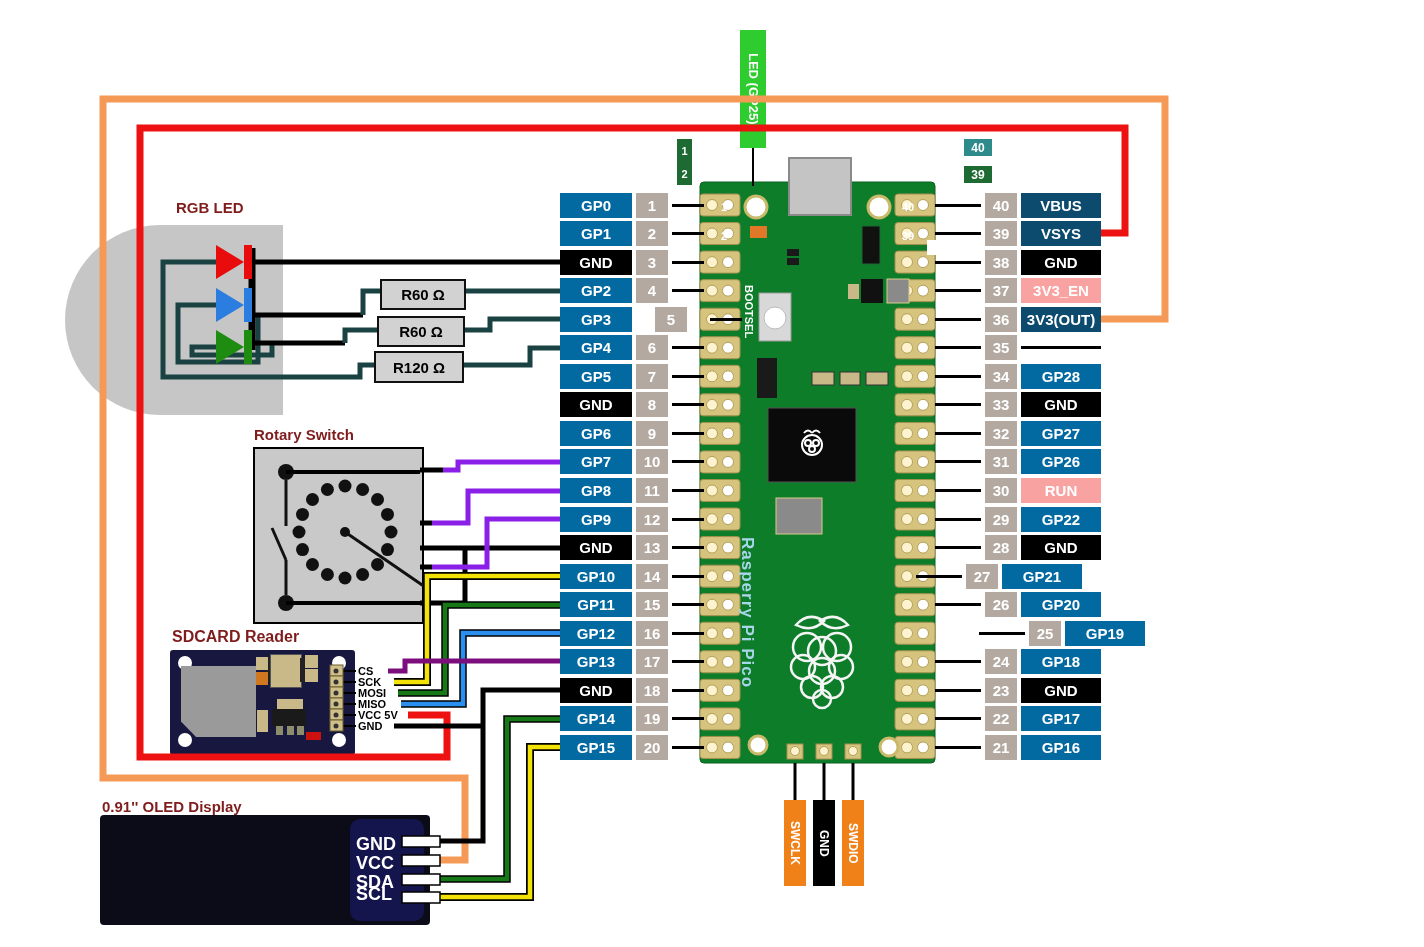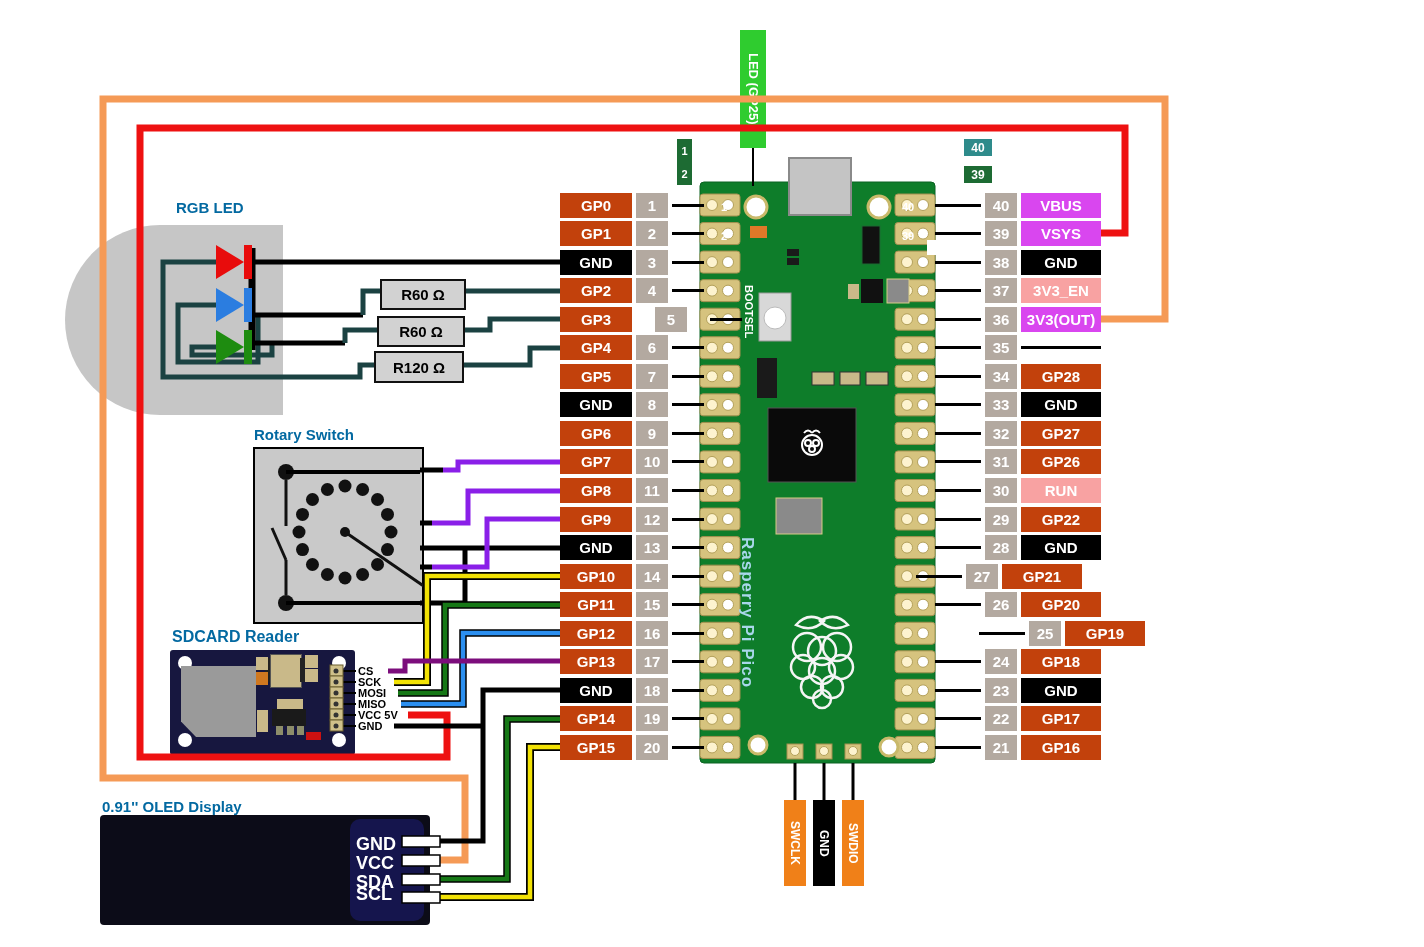--- a/index.html
+++ b/index.html
@@ -2,33 +2,33 @@
 <html><head>
 <meta charset="utf-8">
 <style>
   html,body{margin:0;padding:0;background:#fff;font-family:"Liberation Sans",sans-serif;}
   #canvas{position:relative;width:1424px;height:947px;background:#fff;overflow:hidden;}
   .abs{position:absolute;}
   svg{display:block;}
   #wires{position:absolute;left:0;top:0;z-index:3;pointer-events:none;}
   #picosvg{position:absolute;left:690px;top:150px;z-index:2;}
   #title{left:103px;top:6px;font-size:41px;font-weight:bold;color:#000;white-space:pre;z-index:2;letter-spacing:-1px;}
-  .complabel{font-weight:bold;color:#0369a1;z-index:2;}
+  .complabel{font-weight:bold;color:#7f1d1d;z-index:2;}
   
   .prow{position:absolute;display:flex;align-items:center;height:25px;gap:4px;z-index:4;}
   .plab{width:72px;height:25px;display:flex;align-items:center;justify-content:center;
         font-size:15px;font-weight:bold;color:#fff;flex:none;}
   .prow.R .plab{width:80px;}
   .pnum{width:32px;height:25px;background:#b3a9a0;color:#fff;display:flex;align-items:center;
         justify-content:center;font-size:15px;font-weight:bold;flex:none;}
   .stub{height:3px;background:#000;width:32px;flex:none;}
   .stub.rs{width:46px;}
-  .t-gpio{background:#c2410c;}
+  .t-gpio{background:#0369a1;}
   .t-gnd{background:#000;}
-  .t-power{background:#d946ef;}
+  .t-power{background:#0c4a6e;}
   .t-pink{background:#f8a2a2;}
   .plab.t-none{height:3px;background:#000;width:82px;}
   
   #rgbled{left:65px;top:225px;width:218px;height:190px;background:#c6c6c6;border-radius:95px 0 0 95px;z-index:1;}
   .res{position:absolute;background:#d2d2d2;border:2px solid #111;display:flex;align-items:center;
        justify-content:center;font-size:15px;font-weight:bold;color:#000;z-index:4;}
   #rotary{left:253px;top:447px;width:167px;height:173px;background:#c9c9c9;border:2px solid #000;z-index:1;}
   #sdboard{left:170px;top:650px;width:185px;height:105px;background:#17173f;border-radius:3px;z-index:1;}
   .sdhole{position:absolute;width:14px;height:14px;border-radius:50%;background:#fff;}
   .sdpinlab{position:absolute;left:358px;width:44px;height:13px;font-size:11px;font-weight:bold;color:#000;z-index:4;line-height:13px;}

